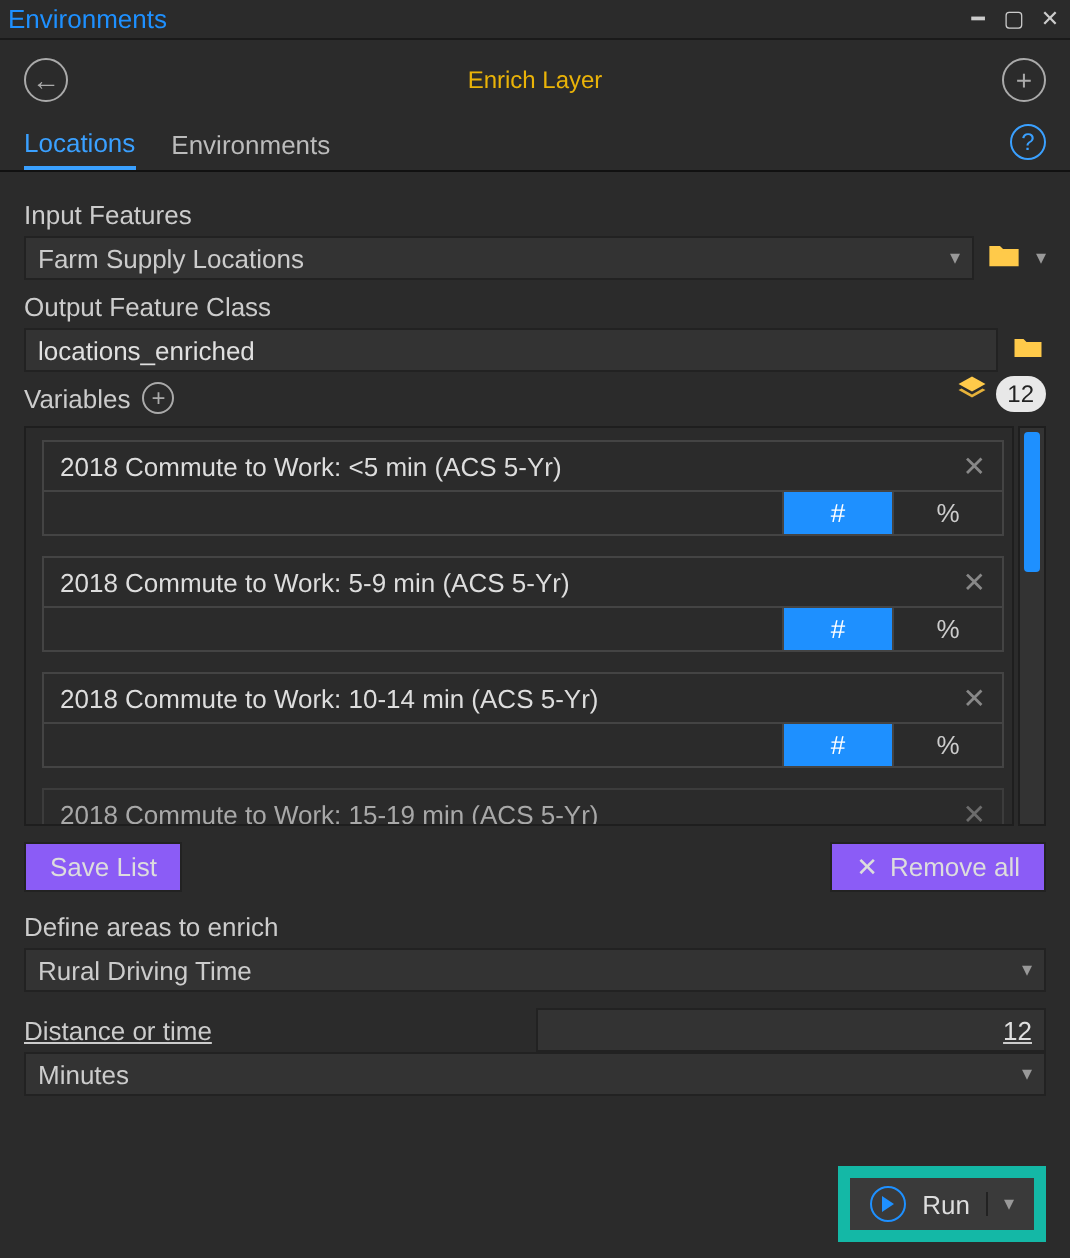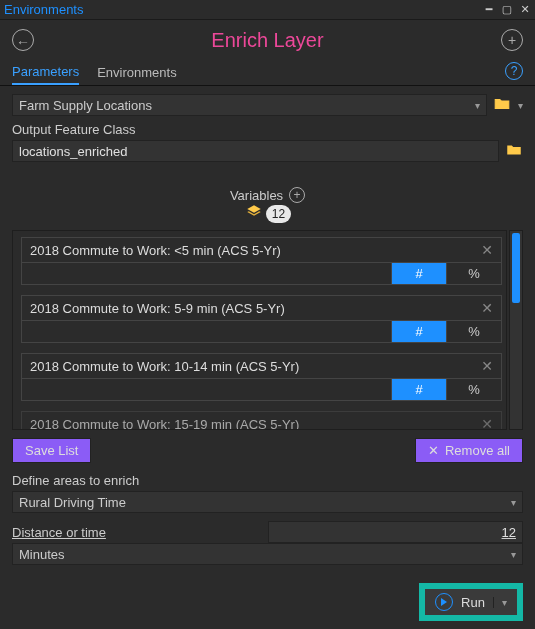--- a/index.html
+++ b/index.html
@@ -2,35 +2,35 @@
 <html><head>
 <meta charset="utf-8">
 <style>
   * { box-sizing: border-box; margin: 0; padding: 0; font-family: "Segoe UI", Arial, sans-serif; }
   body { background: #2b2b2b; width: 535px; height: 629px; overflow: hidden; color: #ccc; font-size: 13px; }
   .titlebar { display: flex; align-items: center; justify-content: space-between; height: 20px; padding: 0 4px; border-bottom: 1px solid #1a1a1a; }
   .titlebar-title { color: #1e90ff; font-size: 13px; }
   .titlebar-controls { display: flex; gap: 6px; align-items: center; }
   .tb-ctrl { width: 12px; height: 12px; display: inline-flex; align-items: center; justify-content: center; color: #ccc; font-size: 11px; cursor: pointer; }
   .toolbar { display: flex; align-items: center; justify-content: space-between; height: 40px; padding: 0 12px; }
-  .toolbar .title { flex: 1; text-align: center; color: #ec4899; font-size: 20px; }
+  .toolbar .title { flex: 1; text-align: center; color: #eab308; font-size: 12px; }
   .circ-btn { width: 22px; height: 22px; border: 1.5px solid #aaa; border-radius: 50%; display: inline-flex; align-items: center; justify-content: center; color: #aaa; cursor: pointer; font-size: 14px; line-height: 1; }
   .tabs { display: flex; align-items: center; padding: 0 12px; border-bottom: 1px solid #111; position: relative; height: 26px; }
   .tab { padding: 4px 0; margin-right: 18px; cursor: pointer; color: #bbb; }
   .tab.active { color: #3aa0ff; border-bottom: 2px solid #3aa0ff; }
   .help-icon { position: absolute; right: 12px; top: 2px; width: 18px; height: 18px; border: 1.5px solid #3aa0ff; border-radius: 50%; display: flex; align-items: center; justify-content: center; color: #3aa0ff; font-size: 12px; cursor: pointer; }
   .body { padding: 8px 12px 0 12px; }
   .label { color: #ccc; font-size: 13px; margin: 6px 0 3px 0; }
   .row { display: flex; align-items: center; gap: 6px; }
   .field { flex: 1; background: #333; border: 1px solid #222; color: #e0e0e0; height: 22px; padding: 0 6px; font-size: 13px; }
   .select { flex: 1; display: flex; align-items: center; justify-content: space-between; background: #333; border: 1px solid #222; height: 22px; padding: 0 6px; cursor: pointer; }
   .caret { color: #999; font-size: 10px; }
   .folder-icon svg, .pencil-icon svg { width: 18px; height: 18px; }
   .pencil-wrap { display: flex; align-items: center; gap: 1px; color:#ffca4a; }
-  .vars-row { display: flex; align-items: center; justify-content: space-between; margin-top: 25px; flex-direction: column; }
+  .vars-row { display: flex; align-items: flex-end; justify-content: space-between; margin-top: 0; }
   .vars-left { display: flex; align-items: center; gap: 6px; }
   .add-circ { width: 16px; height: 16px; border: 1.3px solid #aaa; border-radius: 50%; display: inline-flex; align-items: center; justify-content: center; font-size: 12px; color:#aaa; cursor:pointer; }
   .vars-badge { display: flex; align-items: center; gap: 2px; }
   .vars-count { background: #e8e8e8; color: #222; border-radius: 9px; padding: 0 6px; height: 18px; display: inline-flex; align-items: center; font-size: 12px; }
   .var-list-wrap { display: flex; margin-top: 6px; height: 200px; }
   .var-list { flex: 1; overflow: hidden; padding: 6px 4px 2px 8px; border: 1px solid #1e1e1e; }
   .var-scroll { width: 14px; margin-left: 2px; background: #333; border: 1px solid #1e1e1e; position: relative; }
   .var-thumb { position: absolute; top: 2px; left: 2px; right: 2px; height: 70px; background: #1e90ff; border-radius: 2px; }
   .var-item { border: 1px solid #444; margin-bottom: 10px; }
   .var-head { display: flex; justify-content: space-between; align-items: center; padding: 4px 8px; color: #ddd; }
@@ -62,27 +62,28 @@
   </span>
 </div>
 
 <div class="toolbar">
   <span class="circ-btn">←</span>
   <span class="title">Enrich Layer</span>
   <span class="circ-btn">+</span>
 </div>
 
 <div class="tabs">
-  <span class="tab active">Parameters</span>
+  <span class="tab active">Locations</span>
   <span class="tab">Environments</span>
   <span class="help-icon">?</span>
 </div>
 
 <div class="body">
 
+  <div class="label">Input Features</div>
   <div class="row">
     <div class="select">
       <span>Farm Supply Locations</span>
       <span class="caret">▾</span>
     </div>
     <span class="folder-icon">
       <svg viewBox="0 0 24 24">
           <path fill="#ffca4a" d="M3 6h6l2 2h10v10H3z"></path>
           <path fill="none" stroke="#ffca4a" stroke-width="1.5" d="M3 6h6l2 2h10v10H3z"></path>
         </svg>

